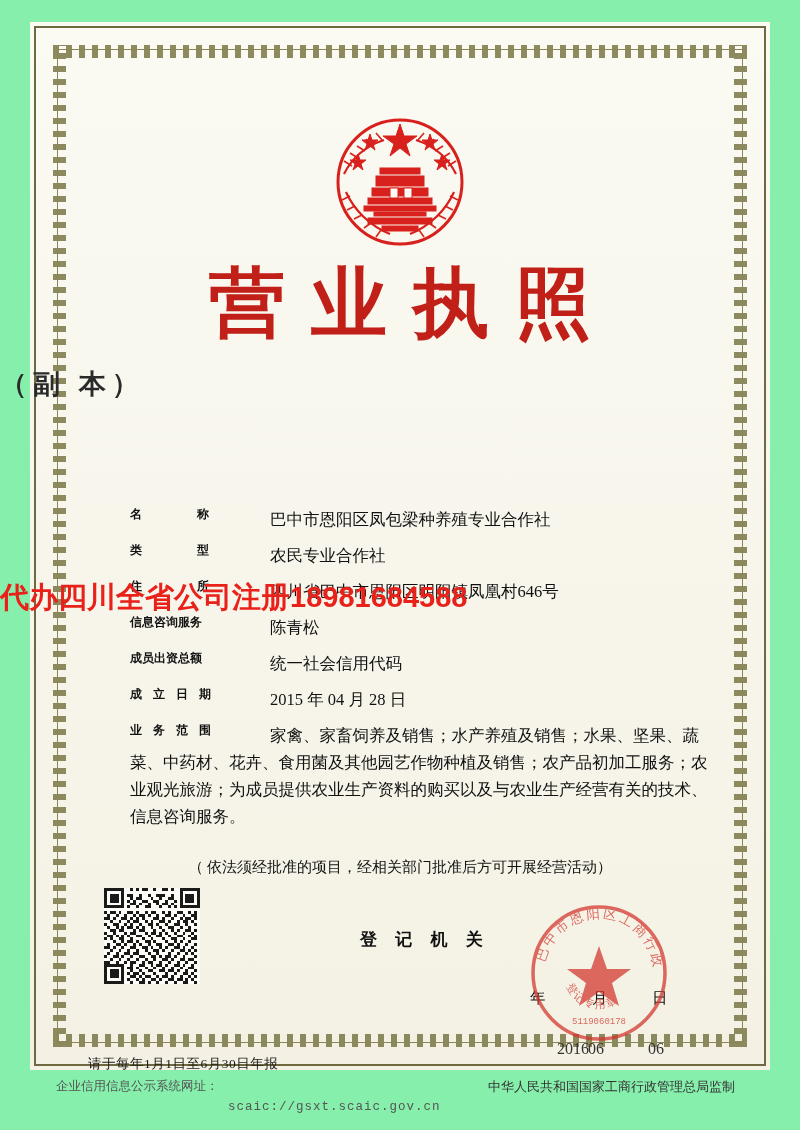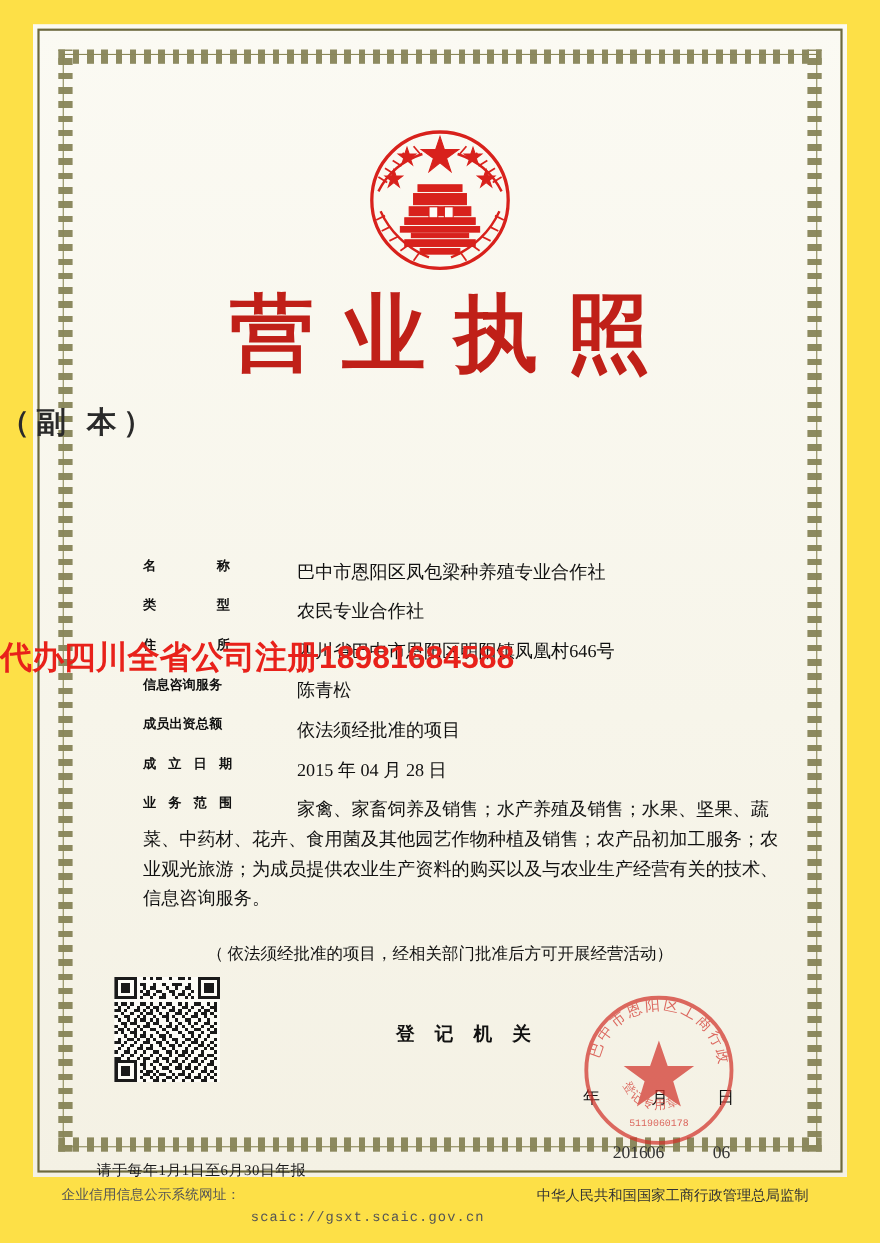--- a/index.html
+++ b/index.html
@@ -13,21 +13,21 @@
     font-family: "Liberation Serif", "DejaVu Serif", serif;
     position: relative;
     overflow: hidden;
   }
 
   #certificate {
     position: absolute;
     left: 0; top: 0;
     width: 800px;
     height: 1130px;
-    background: #fde047;
+    background: #86efac;
   }
 
   
   .paper {
     position: absolute;
     left: 30px;
     top: 22px;
     width: 740px;
     height: 1048px;
     background: linear-gradient(180deg, #fbfaf3 0%, #f7f5ea 60%, #f4f1e4 100%);
@@ -341,21 +341,21 @@
     <div class="row">
       <span class="label sp2">住    所</span>
       <span class="value">四川省巴中市恩阳区明阳镇凤凰村646号</span>
     </div>
     <div class="row">
       <span class="label sp4">信息咨询服务</span>
       <span class="value">陈青松</span>
     </div>
     <div class="row">
       <span class="label sp4">成员出资总额</span>
-      <span class="value">依法须经批准的项目</span>
+      <span class="value">统一社会信用代码</span>
     </div>
     <div class="row">
       <span class="label sp5">成 立 日 期</span>
       <span class="value">2015 年 04 月 28 日</span>
     </div>
     <div class="row">
       <span class="label sp5">业 务 范 围</span>
       <span class="value scope">家禽、家畜饲养及销售；水产养殖及销售；水果、坚果、蔬菜、中药材、花卉、食用菌及其他园艺作物种植及销售；农产品初加工服务；农业观光旅游；为成员提供农业生产资料的购买以及与农业生产经营有关的技术、信息咨询服务。</span>
     </div>
   </div>

